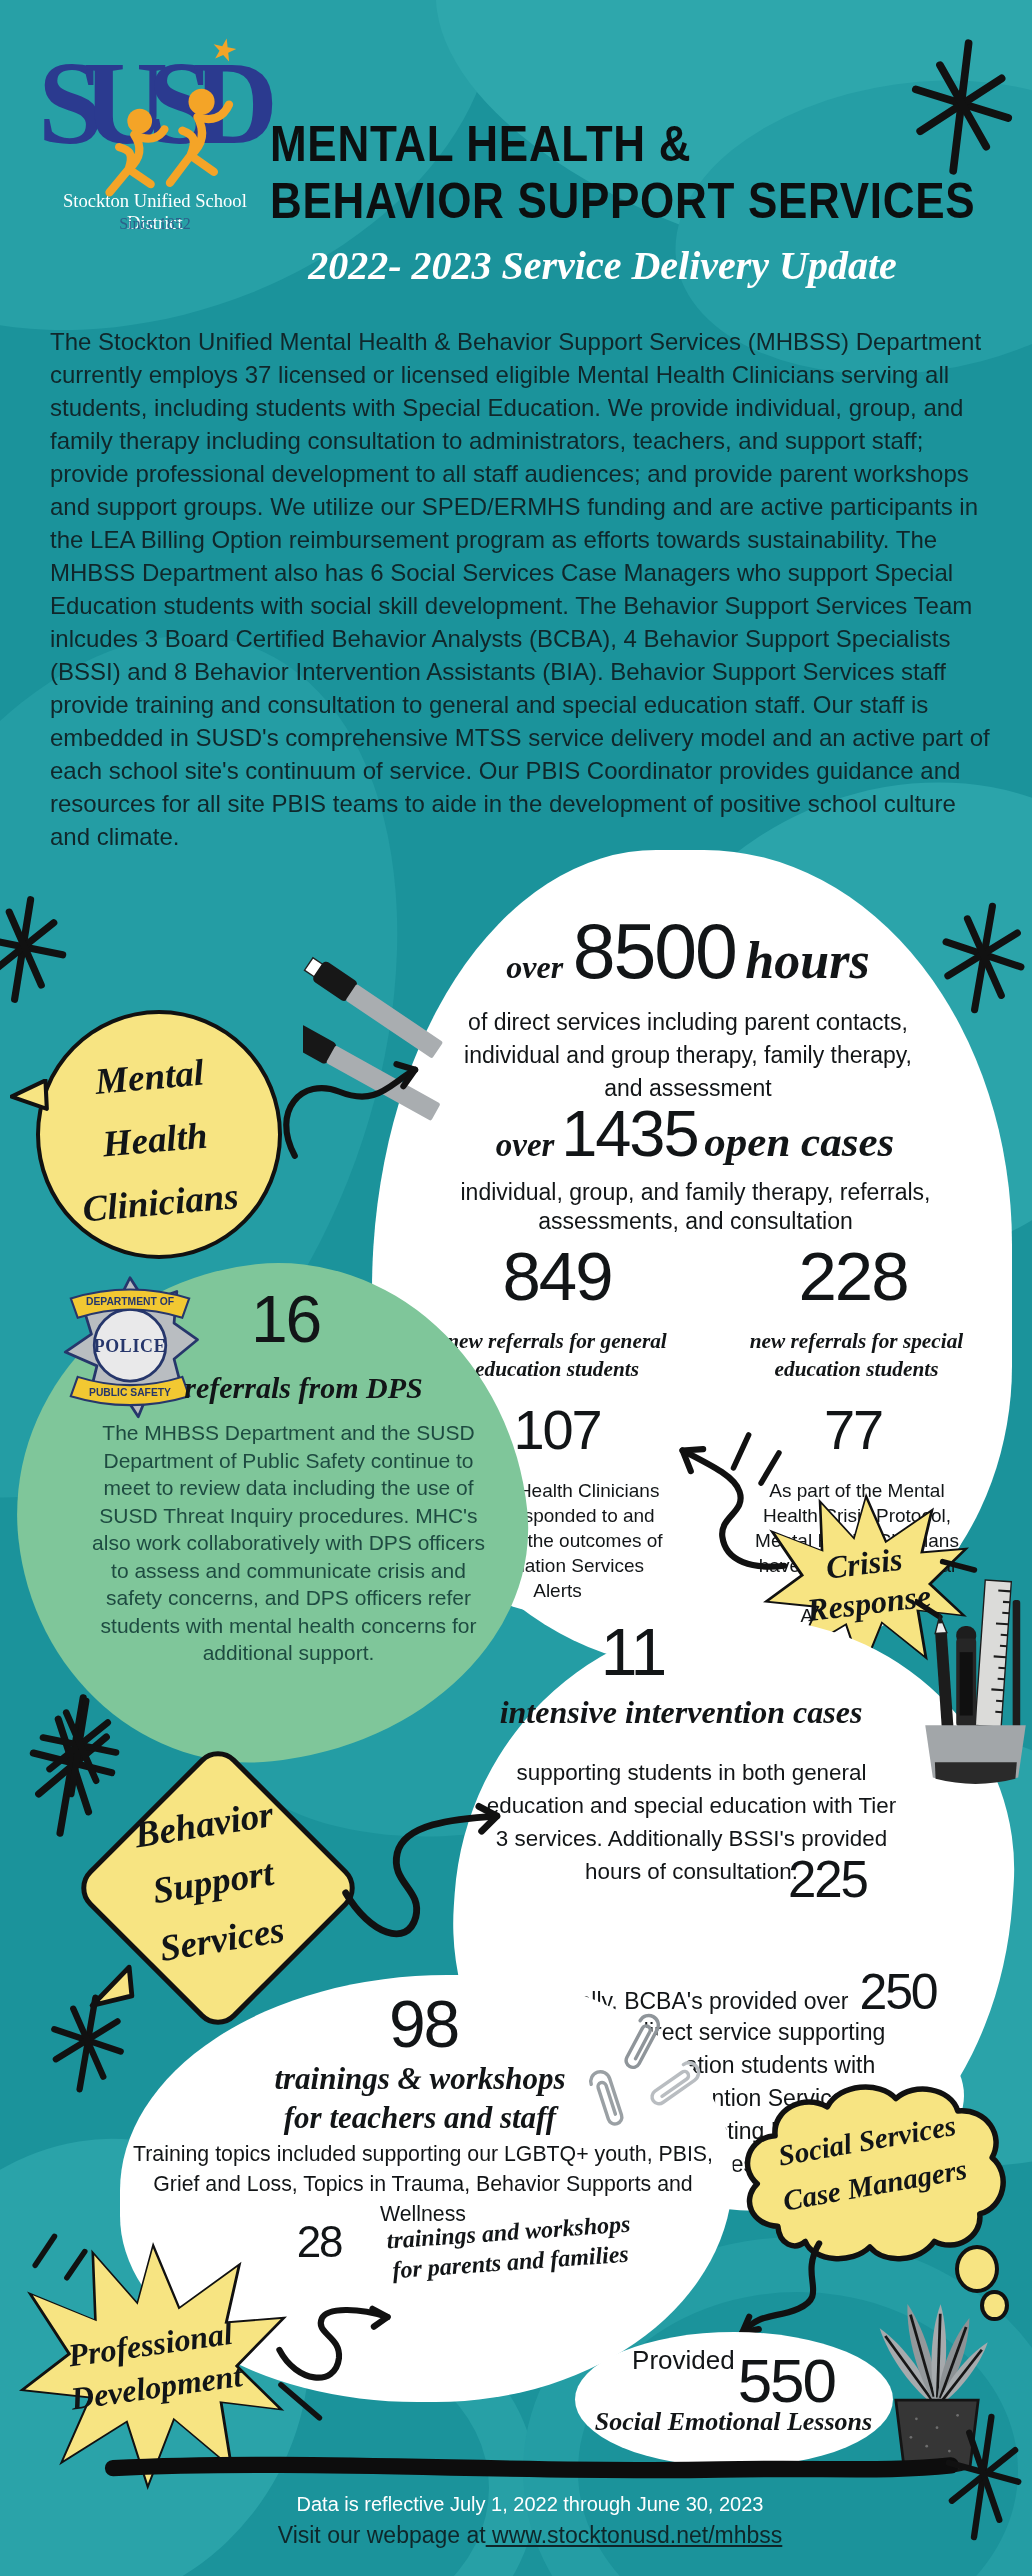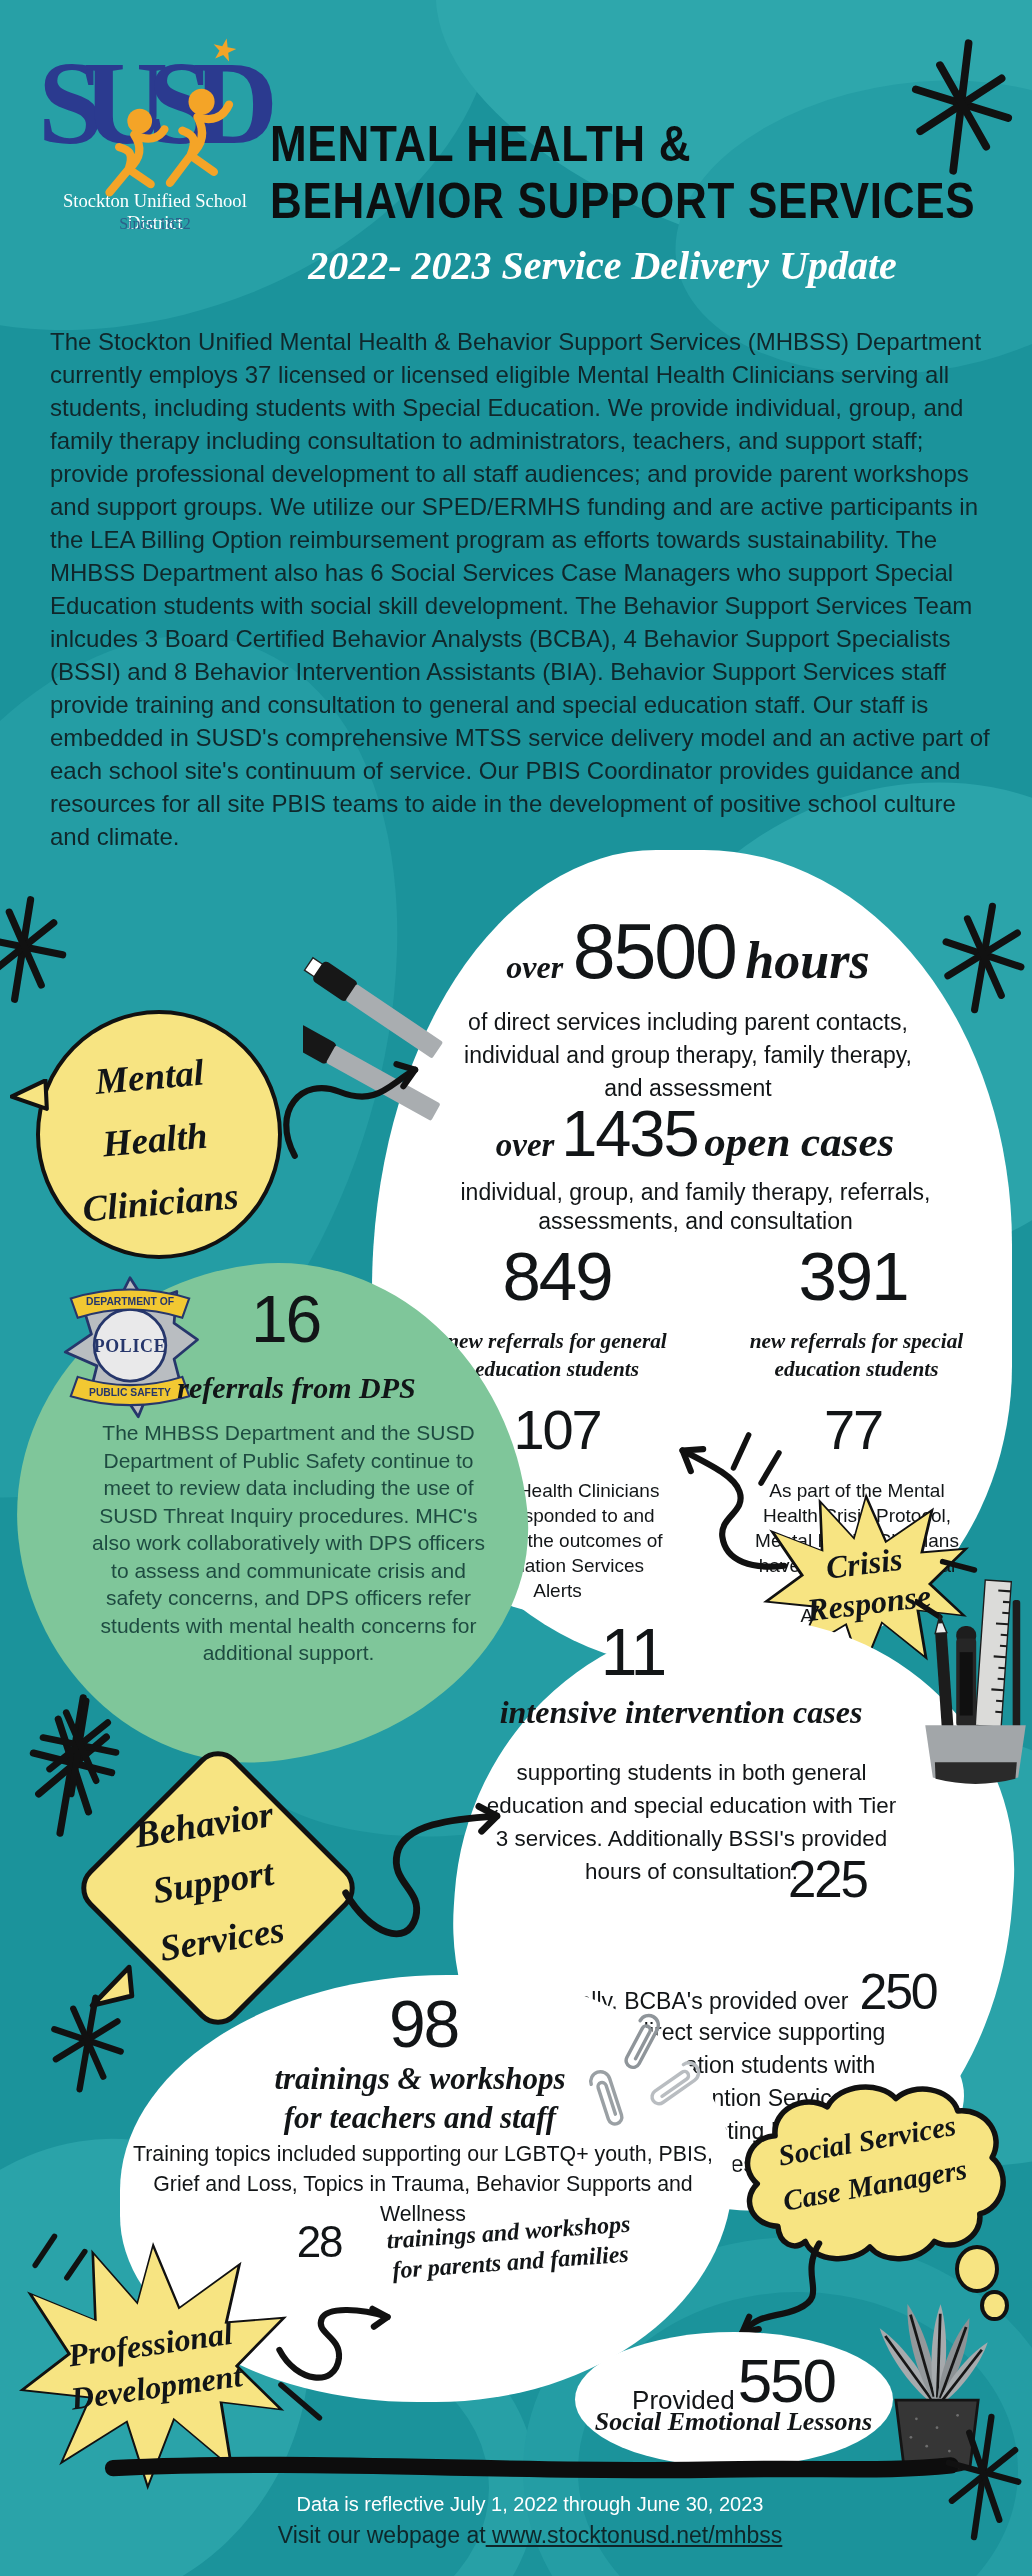--- a/index.html
+++ b/index.html
@@ -119,21 +119,21 @@
   <div class="t center" style="left:447px;top:1006px;width:482px;font-size:23px;line-height:33px;">of direct services including parent contacts, individual and group therapy, family therapy, and assessment</div>
 
   <div class="t" style="left:399px;top:1096px;width:592px;display:flex;justify-content:center;align-items:baseline;gap:6.9px;">
     <span class="script" style="font-size:33px;">over</span>
     <span class="num" style="font-size:65px;">1435</span>
     <span class="script" style="font-size:43px;">open cases</span>
   </div>
   <div class="t center" style="left:427px;top:1178px;width:537px;font-size:23px;line-height:29px;">individual, group, and family therapy, referrals, assessments, and consultation</div>
 
   <div class="t center num" style="left:454px;top:1237px;width:206px;font-size:69px;">849</div>
-  <div class="t center num" style="left:750px;top:1237px;width:206px;font-size:69px;">391</div>
+  <div class="t center num" style="left:750px;top:1237px;width:206px;font-size:69px;">228</div>
   <div class="t center script" style="left:440px;top:1327px;width:234px;font-size:21.3px;line-height:28px;">new referrals for general education students</div>
   <div class="t center script" style="left:736px;top:1327px;width:241px;font-size:21.3px;line-height:28px;">new referrals for special education students</div>
 
   <div class="t center num" style="left:471px;top:1397px;width:172px;font-size:56px;">107</div>
   <div class="t center num" style="left:767px;top:1397px;width:172px;font-size:56px;">77</div>
   <div class="t center" style="left:451px;top:1478px;width:213px;font-size:19px;line-height:25px;">Mental Health Clinicians have responded to and followed the outcomes of Information Services Alerts</div>
   <div class="t center" style="left:754px;top:1478px;width:206px;font-size:19px;line-height:25px;">As part of the Mental Health Crisis Protocol, Mental Health Clinicians have conducted Mental Health Crisis Assessments</div>
 
   <div class="t" style="left:16.5px;top:1264px;width:509px;height:496px;background:#7fc69a;border-radius:52% 48% 55% 45% / 50% 55% 45% 50%;transform:rotate(-6deg);"></div>
 
@@ -141,21 +141,21 @@
     <path d="M100,4 L123,40 L168,24 L164,70 L198,94 L164,122 L176,168 L130,162 L112,206 L86,166 L40,180 L52,132 L6,112 L44,86 L30,40 L78,48 Z" fill="#b9bdc1" stroke="#26366b" stroke-width="4" stroke-linejoin="round"></path>
     <circle cx="100" cy="102" r="52" fill="#e9e9ea" stroke="#26366b" stroke-width="4"></circle>
     <text x="100" y="112" text-anchor="middle" font-family="Liberation Serif,serif" font-weight="bold" font-size="26" fill="#26366b" letter-spacing="1">POLICE</text>
     <path d="M14,34 Q100,8 186,34 L176,62 Q100,38 24,62 Z" fill="#f2c832" stroke="#26366b" stroke-width="3"></path>
     <text x="100" y="44" text-anchor="middle" font-size="15" font-weight="bold" fill="#26366b">DEPARTMENT OF</text>
     <path d="M14,176 Q100,202 186,176 L176,148 Q100,172 24,148 Z" fill="#f2c832" stroke="#26366b" stroke-width="3"></path>
     <text x="100" y="176" text-anchor="middle" font-size="15" font-weight="bold" fill="#26366b">PUBLIC SAFETY</text>
   </svg>
 
   <div class="t center num" style="left:227px;top:1281px;width:117px;font-size:66px;color:#121517;">16</div>
-  <div class="t center script" style="left:145px;top:1371px;width:303px;font-size:30px;color:#121517;">referrals from DPS</div>
+  <div class="t center script" style="left:152px;top:1371px;width:303px;font-size:30px;color:#121517;">referrals from DPS</div>
   <div class="t center" style="left:89px;top:1419px;width:399px;font-size:21px;line-height:27.5px;color:#1e4b41;">The MHBSS Department and the SUSD Department of Public Safety continue to meet to review data including the use of SUSD Threat Inquiry procedures. MHC's also work collaboratively with DPS officers to assess and communicate crisis and safety concerns, and DPS officers refer students with mental health concerns for additional support.</div>
 
   <svg class="t" style="left:27.5px;top:1690px;" width="89" height="151" viewBox="0 0 100 160">
     <g stroke="#111" stroke-width="8" stroke-linecap="round">
       <line x1="62" y1="4" x2="36" y2="156"></line>
         <line x1="6" y1="66" x2="94" y2="88"></line>
       <line x1="12" y1="112" x2="88" y2="48"></line>
         <line x1="34" y1="28" x2="68" y2="132"></line>
     </g>
   </svg>
@@ -320,21 +320,21 @@
   </div>
   <div class="t" style="left:955px;top:2245px;width:36px;height:40px;background:#f7e482;border:4.8px solid #111;border-radius:50%;"></div>
   <div class="t" style="left:980px;top:2290px;width:20.6px;height:23.4px;background:#f7e482;border:4.1px solid #111;border-radius:50%;"></div>
 
   <svg class="t" style="left:716px;top:2240px;" width="124" height="120" viewBox="0 0 180 175">
     <path d="M150,5 C120,55 165,80 120,100 C85,115 65,105 38,135" fill="none" stroke="#111" stroke-width="9" stroke-linecap="round"></path>
     <path d="M38,135 L62,130 M38,135 L48,112" fill="none" stroke="#111" stroke-width="9" stroke-linecap="round"></path>
   </svg>
 
   <div class="blob" style="left:575px;top:2332px;width:318px;height:135px;border-radius:50%;"></div>
-  <div class="t" style="left:582px;top:2345px;width:303px;display:flex;justify-content:center;align-items:flex-end;gap:3px;">
+  <div class="t" style="left:582px;top:2345px;width:303px;display:flex;justify-content:center;align-items:flex-start;gap:3px;">
     <span style="font-size:26px;">Provided</span>
     <span class="num" style="font-size:62px;">550</span>
   </div>
   <div class="t center script" style="left:582px;top:2407px;width:303px;font-size:26px;">Social Emotional Lessons</div>
 
   <svg class="t" style="left:875px;top:2278px;" width="124" height="206" viewBox="0 0 180 300">
     <g transform="translate(90,188)">
       <g transform="rotate(-36)">
           <path d="M0,0 C-14,-40 -14,-100 0,-142 C14,-100 14,-40 0,0" fill="#a6aaad"></path>
           <line x1="0" y1="-14" x2="0" y2="-128" stroke="#161616" stroke-width="4"></line>

